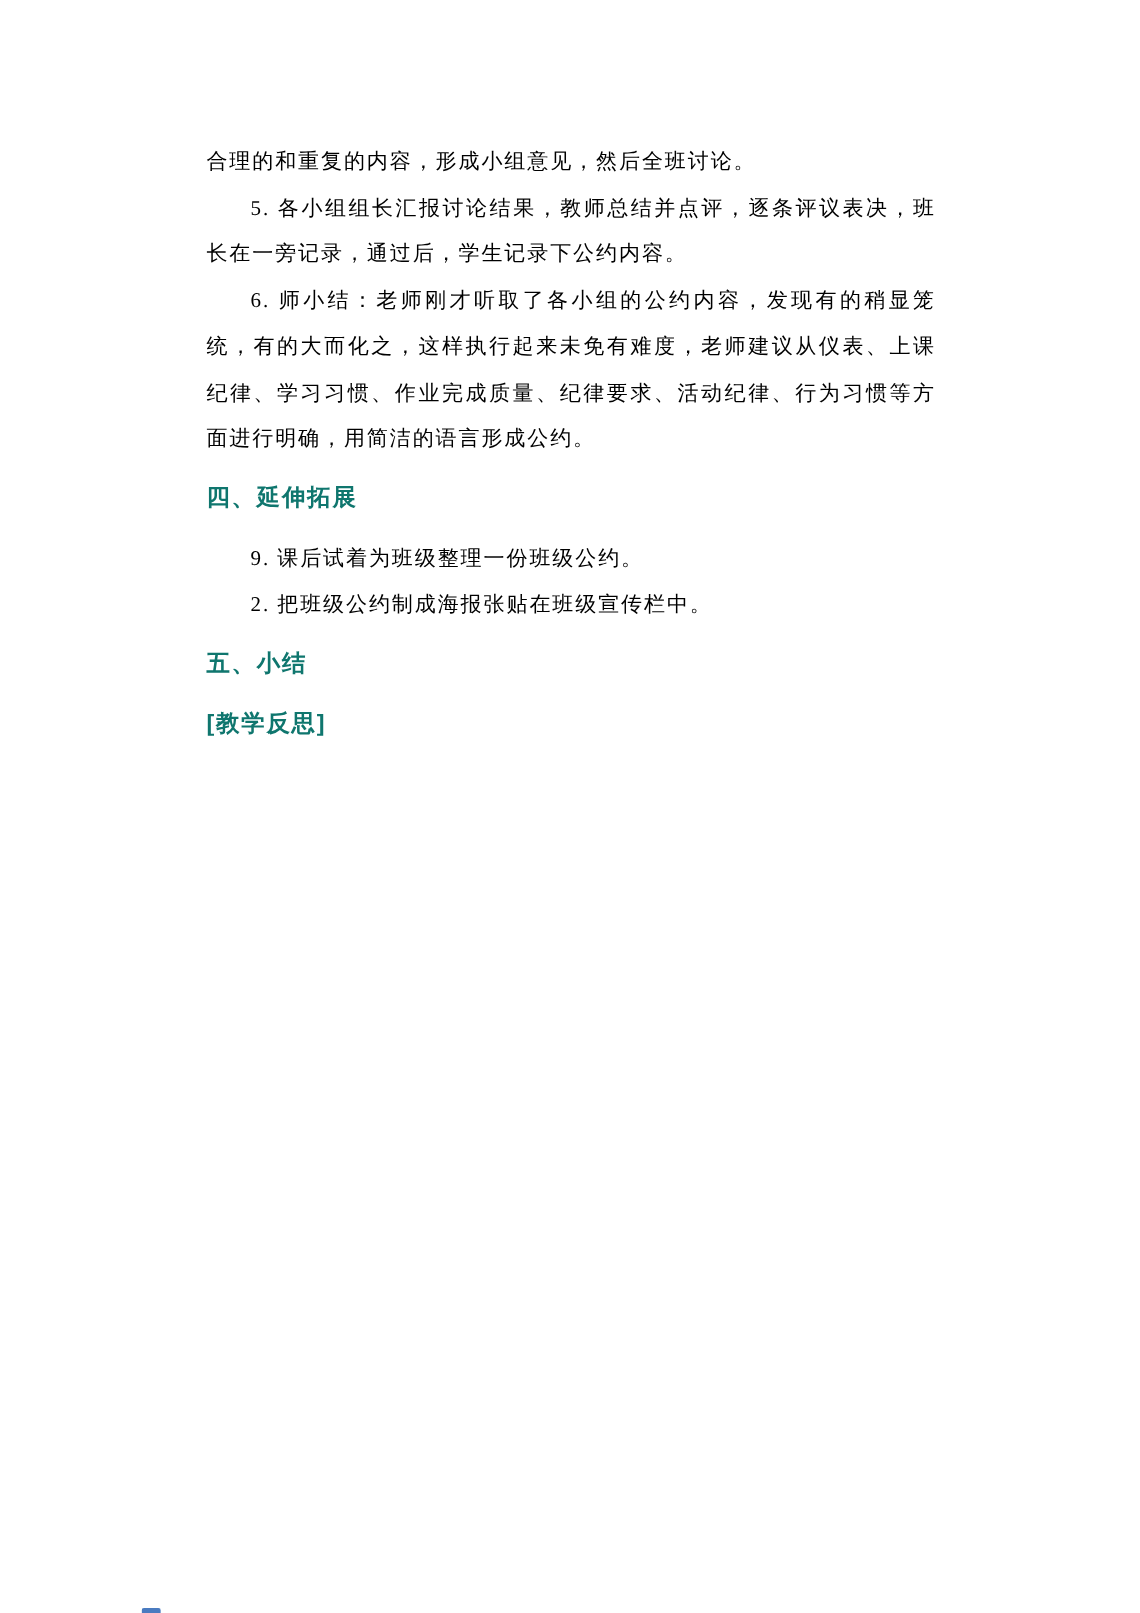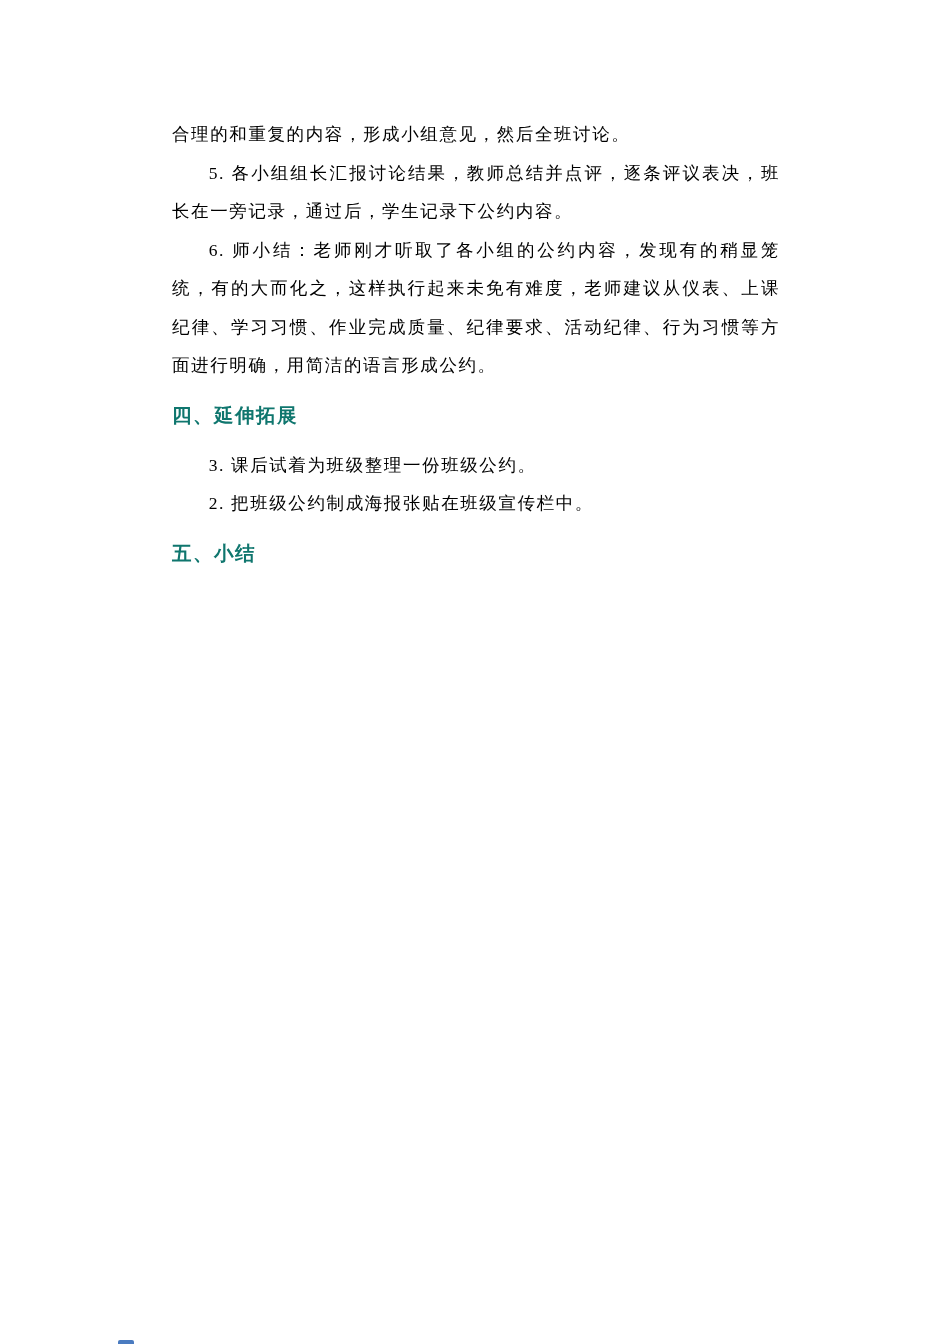--- a/index.html
+++ b/index.html
@@ -60,27 +60,28 @@
 <div class="page">
 
   <p class="para">合理的和重复的内容，形成小组意见，然后全班讨论。</p>
 
   <p class="para indent">5. 各小组组长汇报讨论结果，教师总结并点评，逐条评议表决，班长在一旁记录，通过后，学生记录下公约内容。</p>
 
   <p class="para indent">6. 师小结：老师刚才听取了各小组的公约内容，发现有的稍显笼统，有的大而化之，这样执行起来未免有难度，老师建议从仪表、上课纪律、学习习惯、作业完成质量、纪律要求、活动纪律、行为习惯等方面进行明确，用简洁的语言形成公约。</p>
 
   <h2 class="heading">四、延伸拓展</h2>
 
-  <p class="para indent">3. 课后试着为班级整理一份班级公约。</p>
+  <p class="para indent">9. 课后试着为班级整理一份班级公约。</p>
 
   <p class="para indent">2. 把班级公约制成海报张贴在班级宣传栏中。</p>
 
   <h2 class="heading">五、小结</h2>
 
 
+  <h2 class="heading">[教学反思]</h2>
 
 
   <div class="corner-mark">
     <div class="top-half" style="background: rgb(74, 123, 192);"></div>
     <div class="bottom-half" style="background: rgb(90, 138, 80);"></div>
   </div>
 
 </div>
 
 </body></html>

